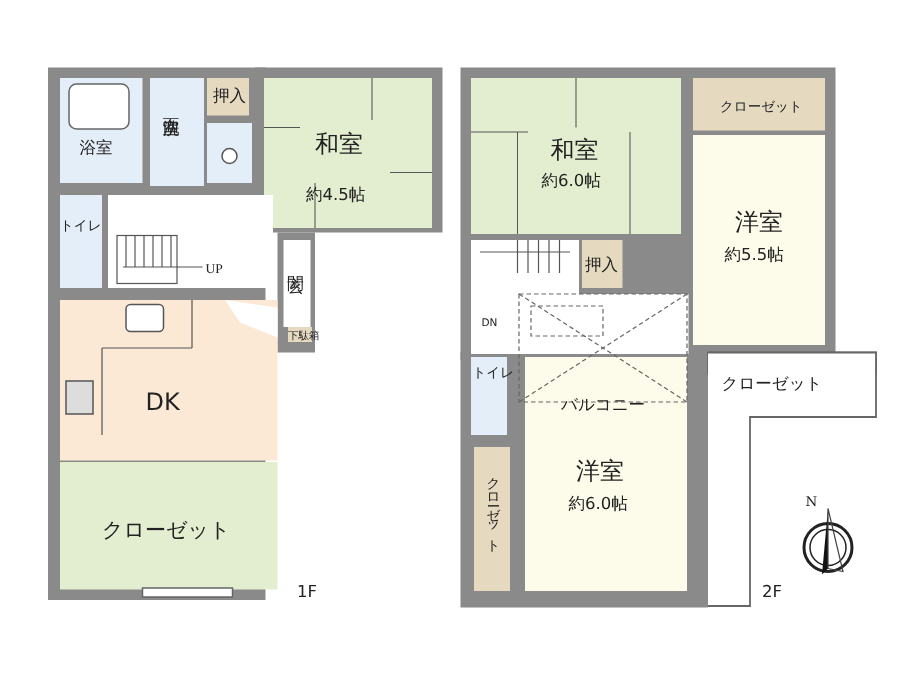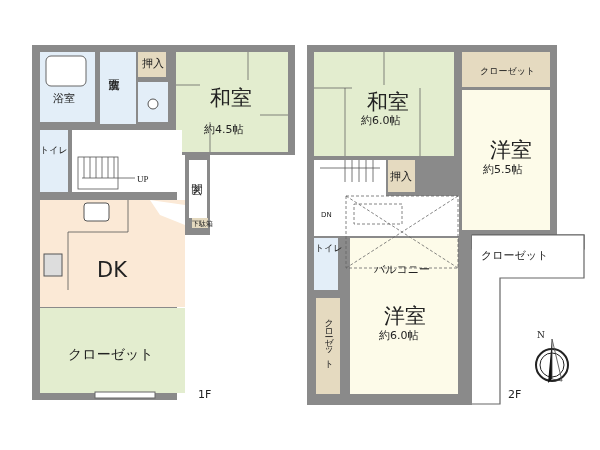--- a/index.html
+++ b/index.html
@@ -1,19 +1,19 @@
 <!DOCTYPE html>
 <html><head>
 <meta charset="utf-8">
 <style>
   html,body{margin:0;padding:0;background:#fff;}
   body{width:600px;height:450px;position:relative;overflow:hidden;font-family:"DejaVu Sans",sans-serif;}
   svg{position:absolute;left:0;top:0;}
   .lbl{position:absolute;color:#222;white-space:nowrap;text-align:center;line-height:1;}
-  .big{font-size:21px;}
+  .big{font-size:16px;}
   .sm{font-size:11px;}
   .xs{font-size:9px;font-family:Liberation Serif, serif;}
   .tiny{font-size:7px;}
   .vert{writing-mode:vertical-rl;}
 </style>
 </head>
 <body>
 
 <svg width="600" height="450" viewBox="0 0 600 450">
 

